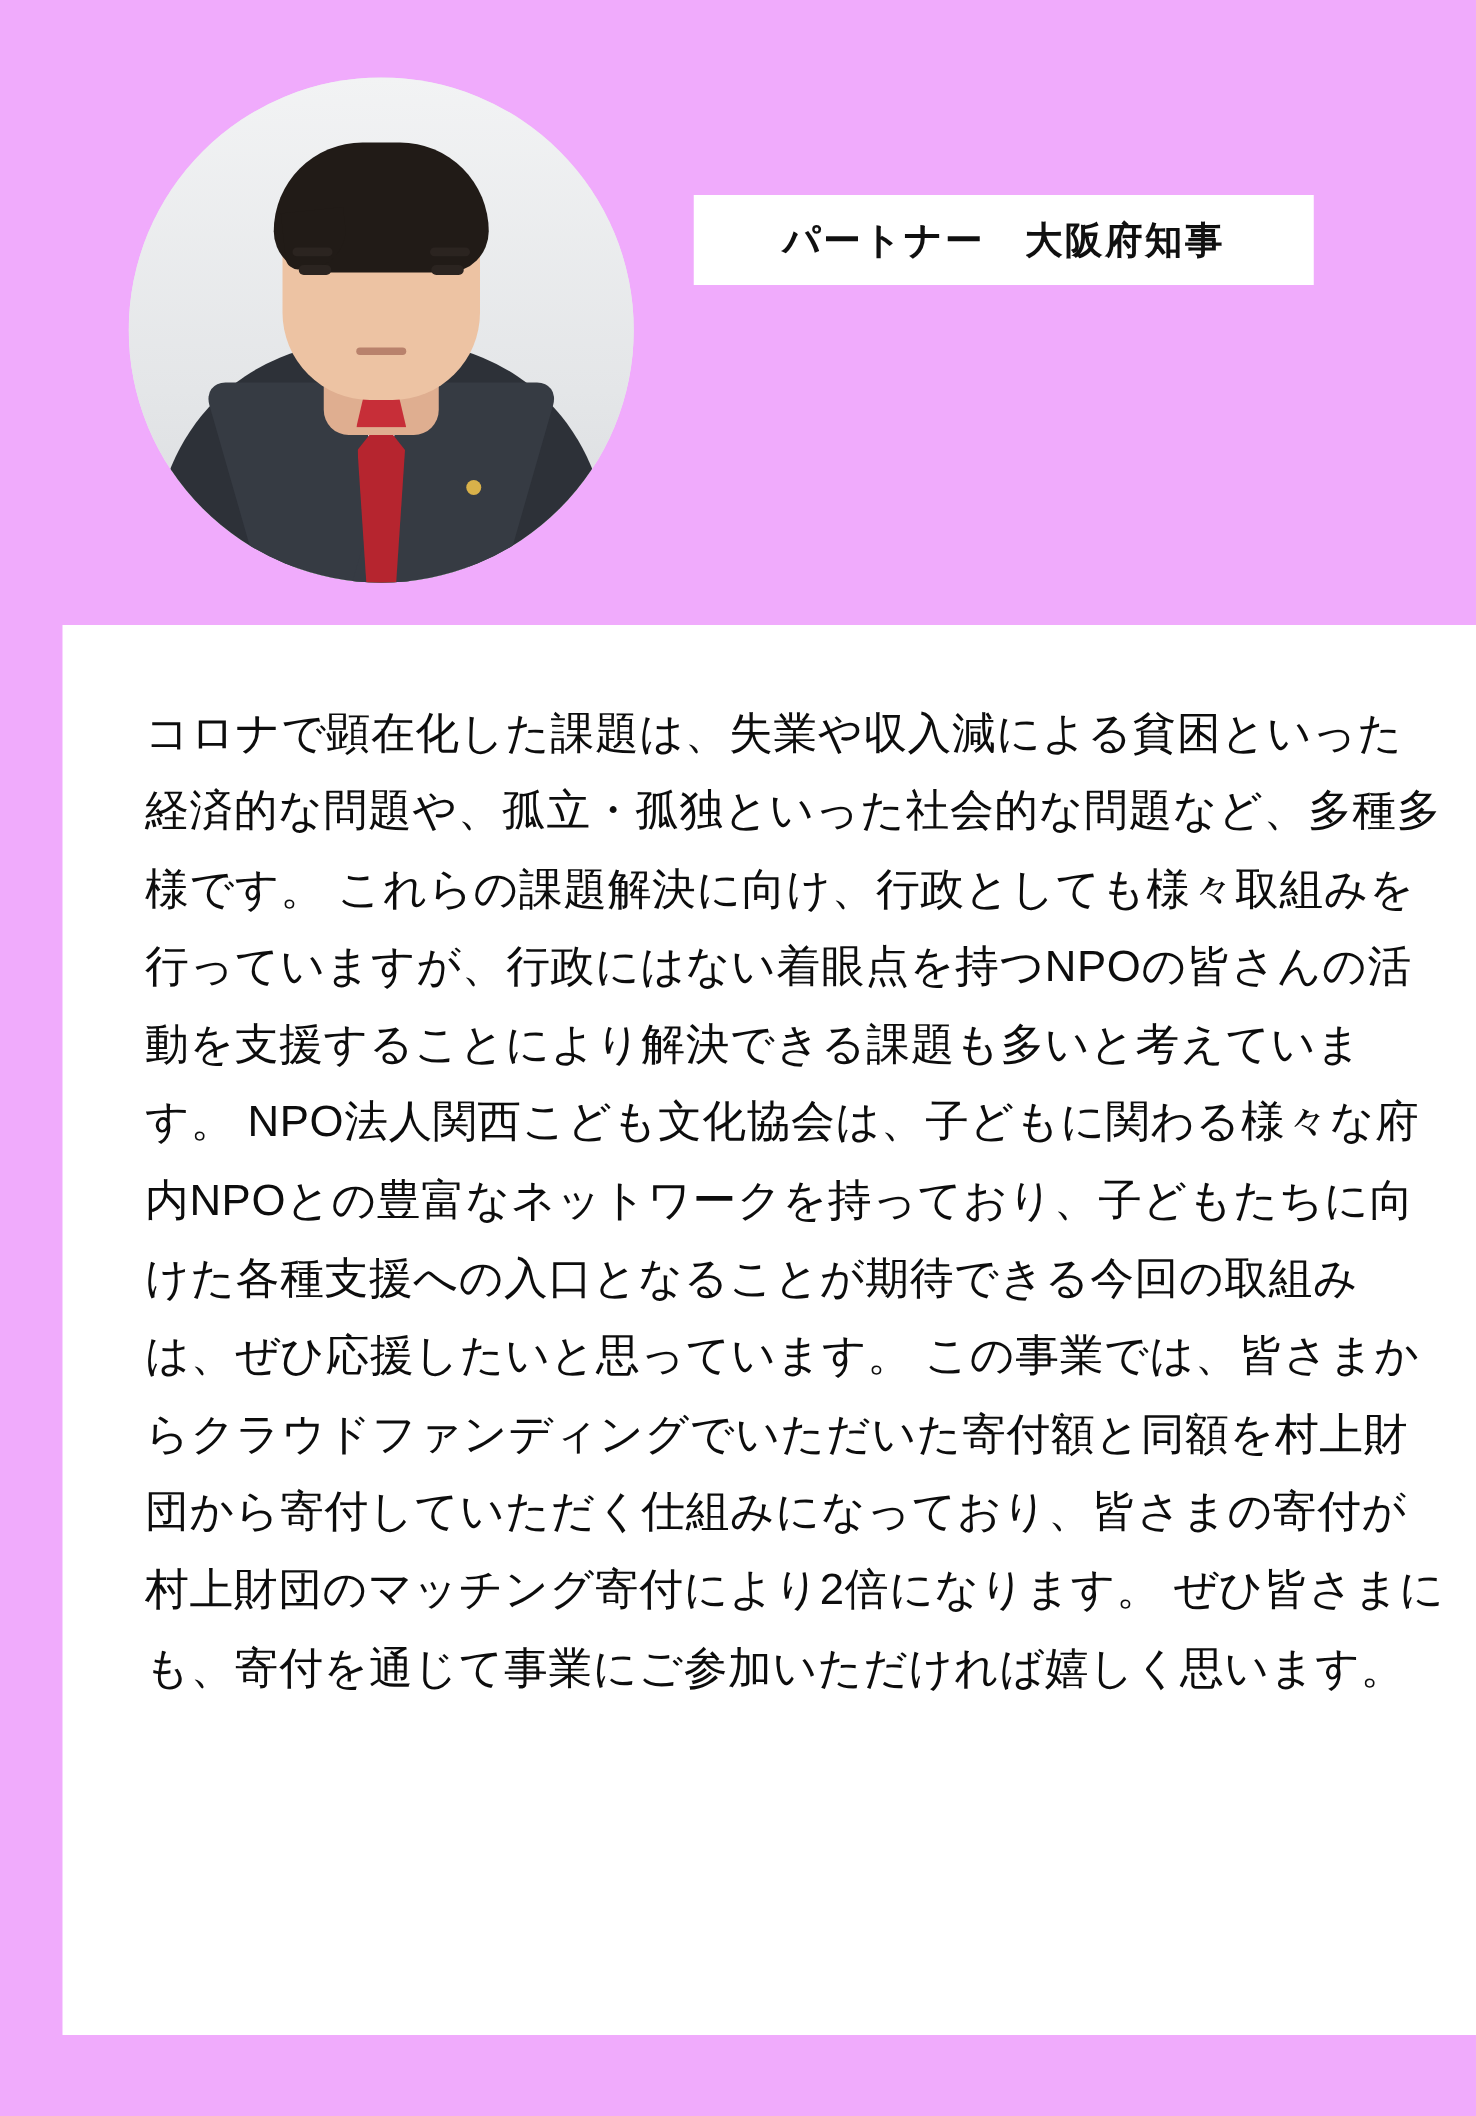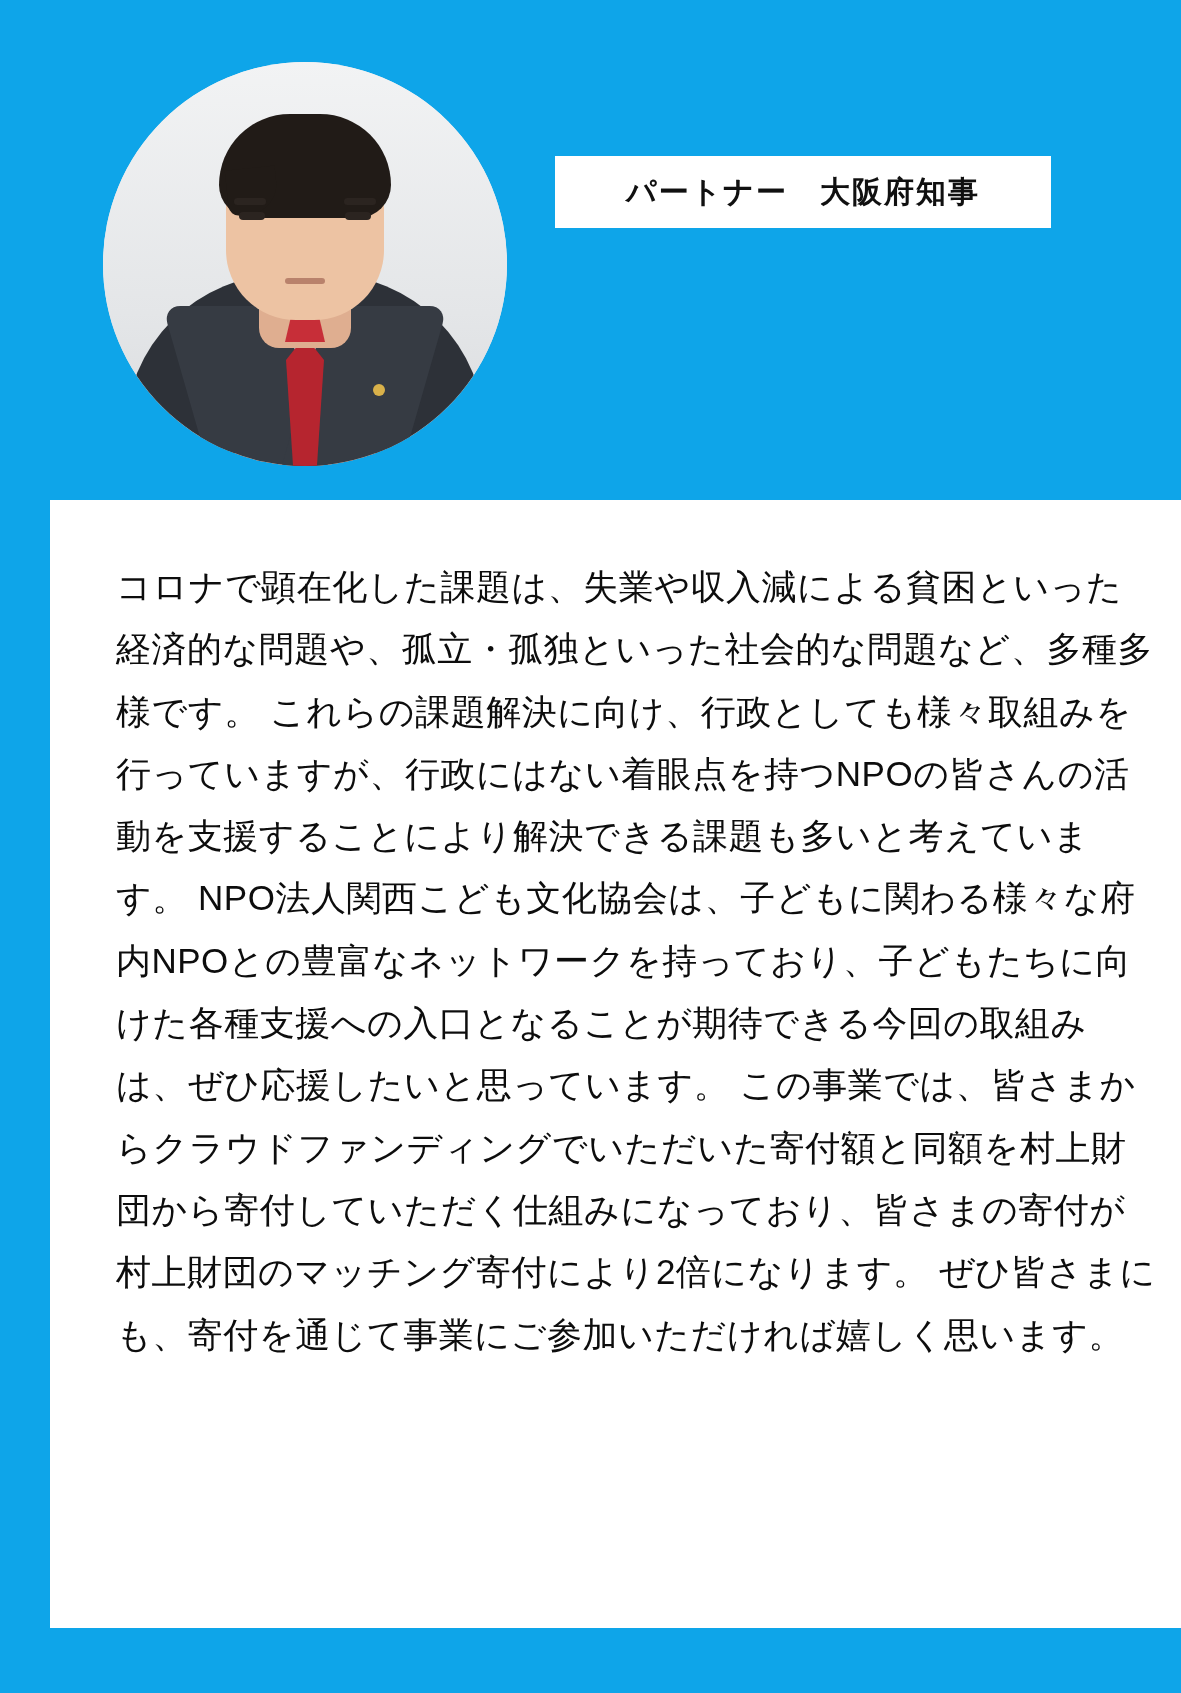--- a/index.html
+++ b/index.html
@@ -11,21 +11,21 @@
     height: 1693px;
     background: #33bb6e;
     font-family: "Liberation Sans", "DejaVu Sans", sans-serif;
     overflow: hidden;
   }
 
   .page {
     position: relative;
     width: 1181px;
     height: 1693px;
-    background: #0ea5e9;
+    background: #f0abfc;
     box-sizing: border-box;
   }
 
   
   .top-section {
     position: absolute;
     left: 0;
     top: 0;
     width: 1181px;
     height: 500px;

